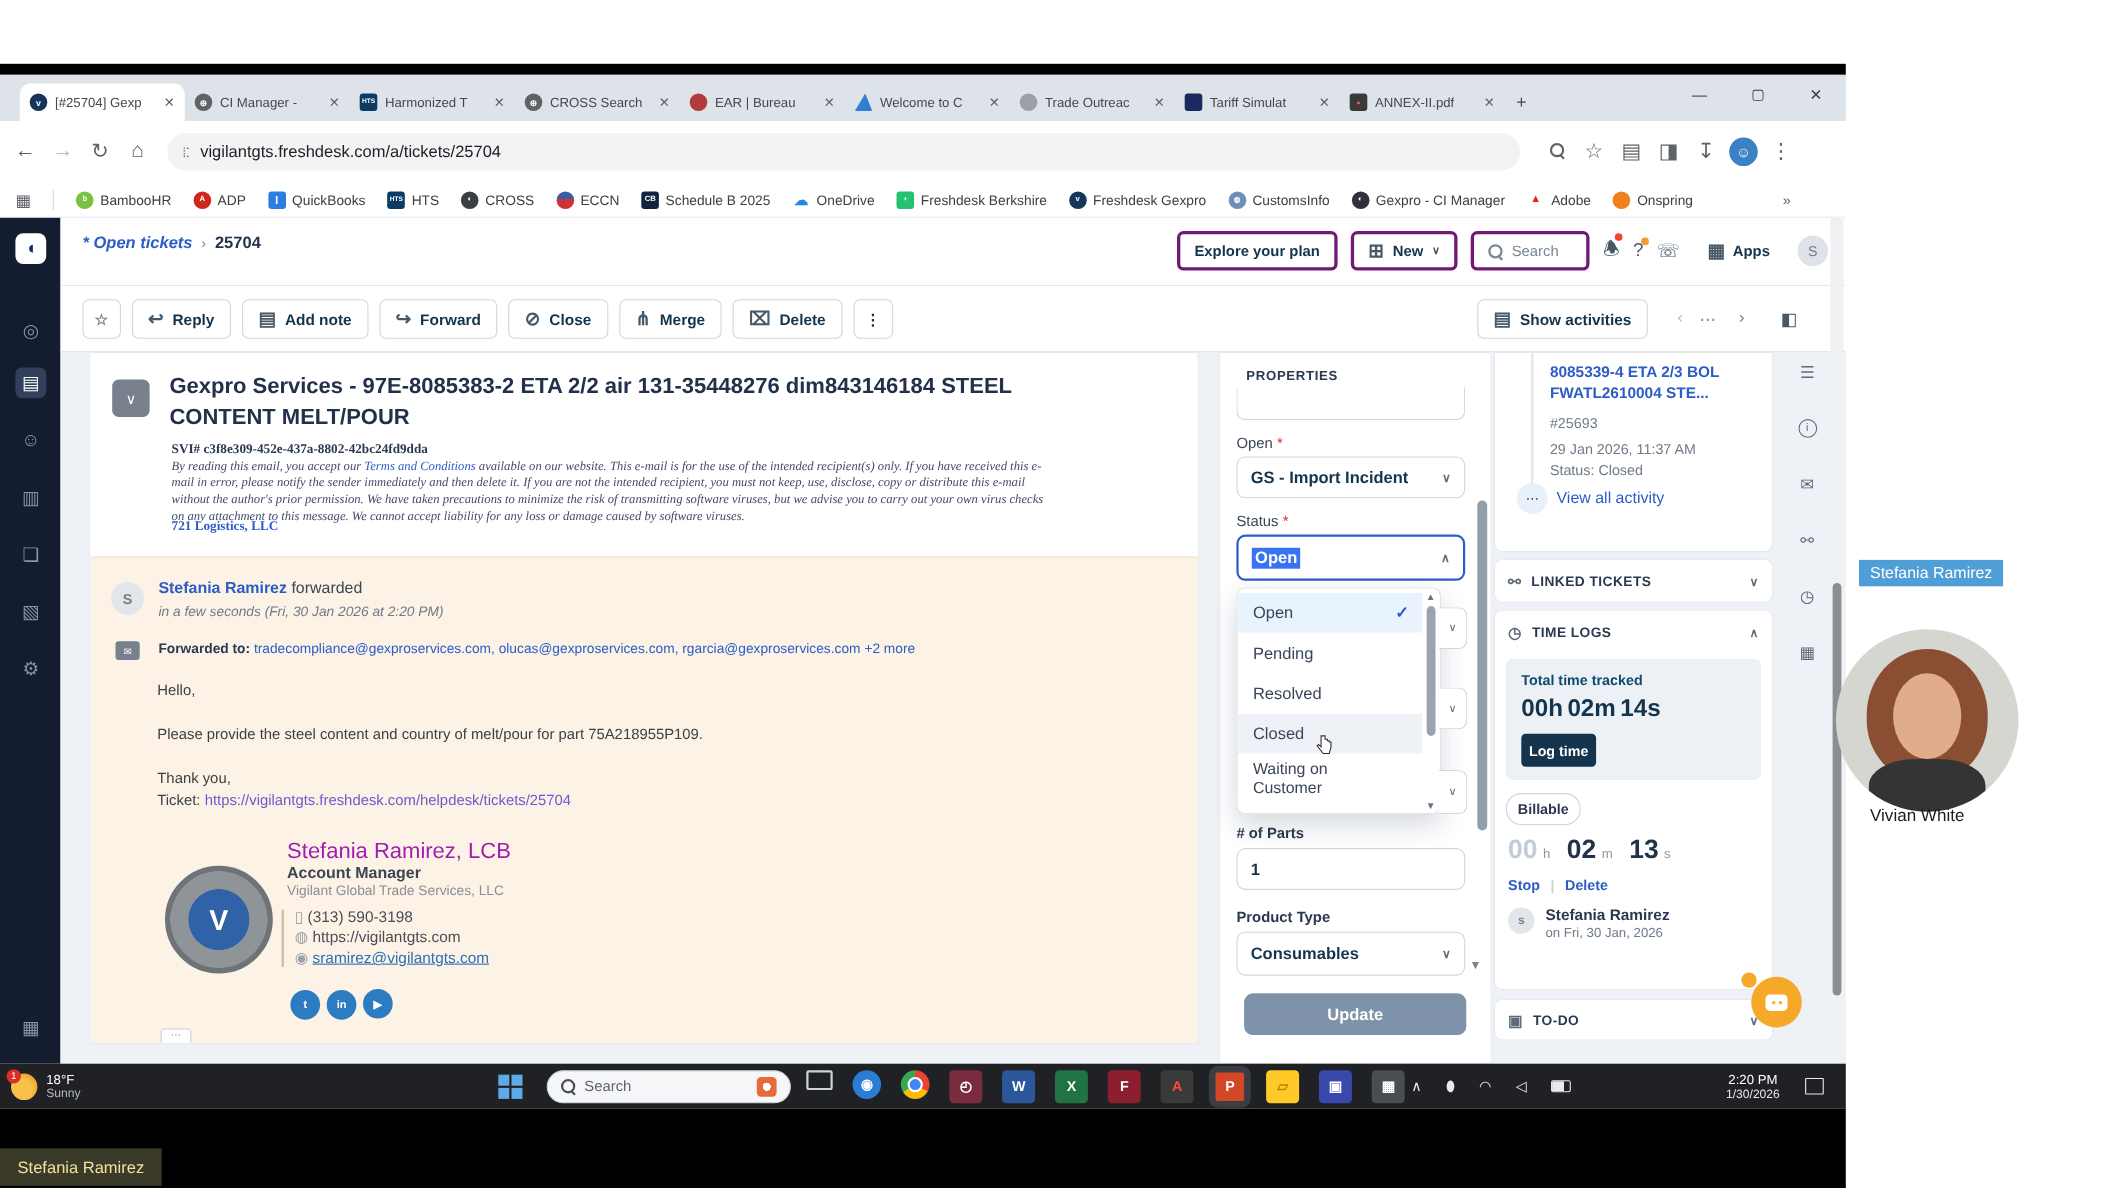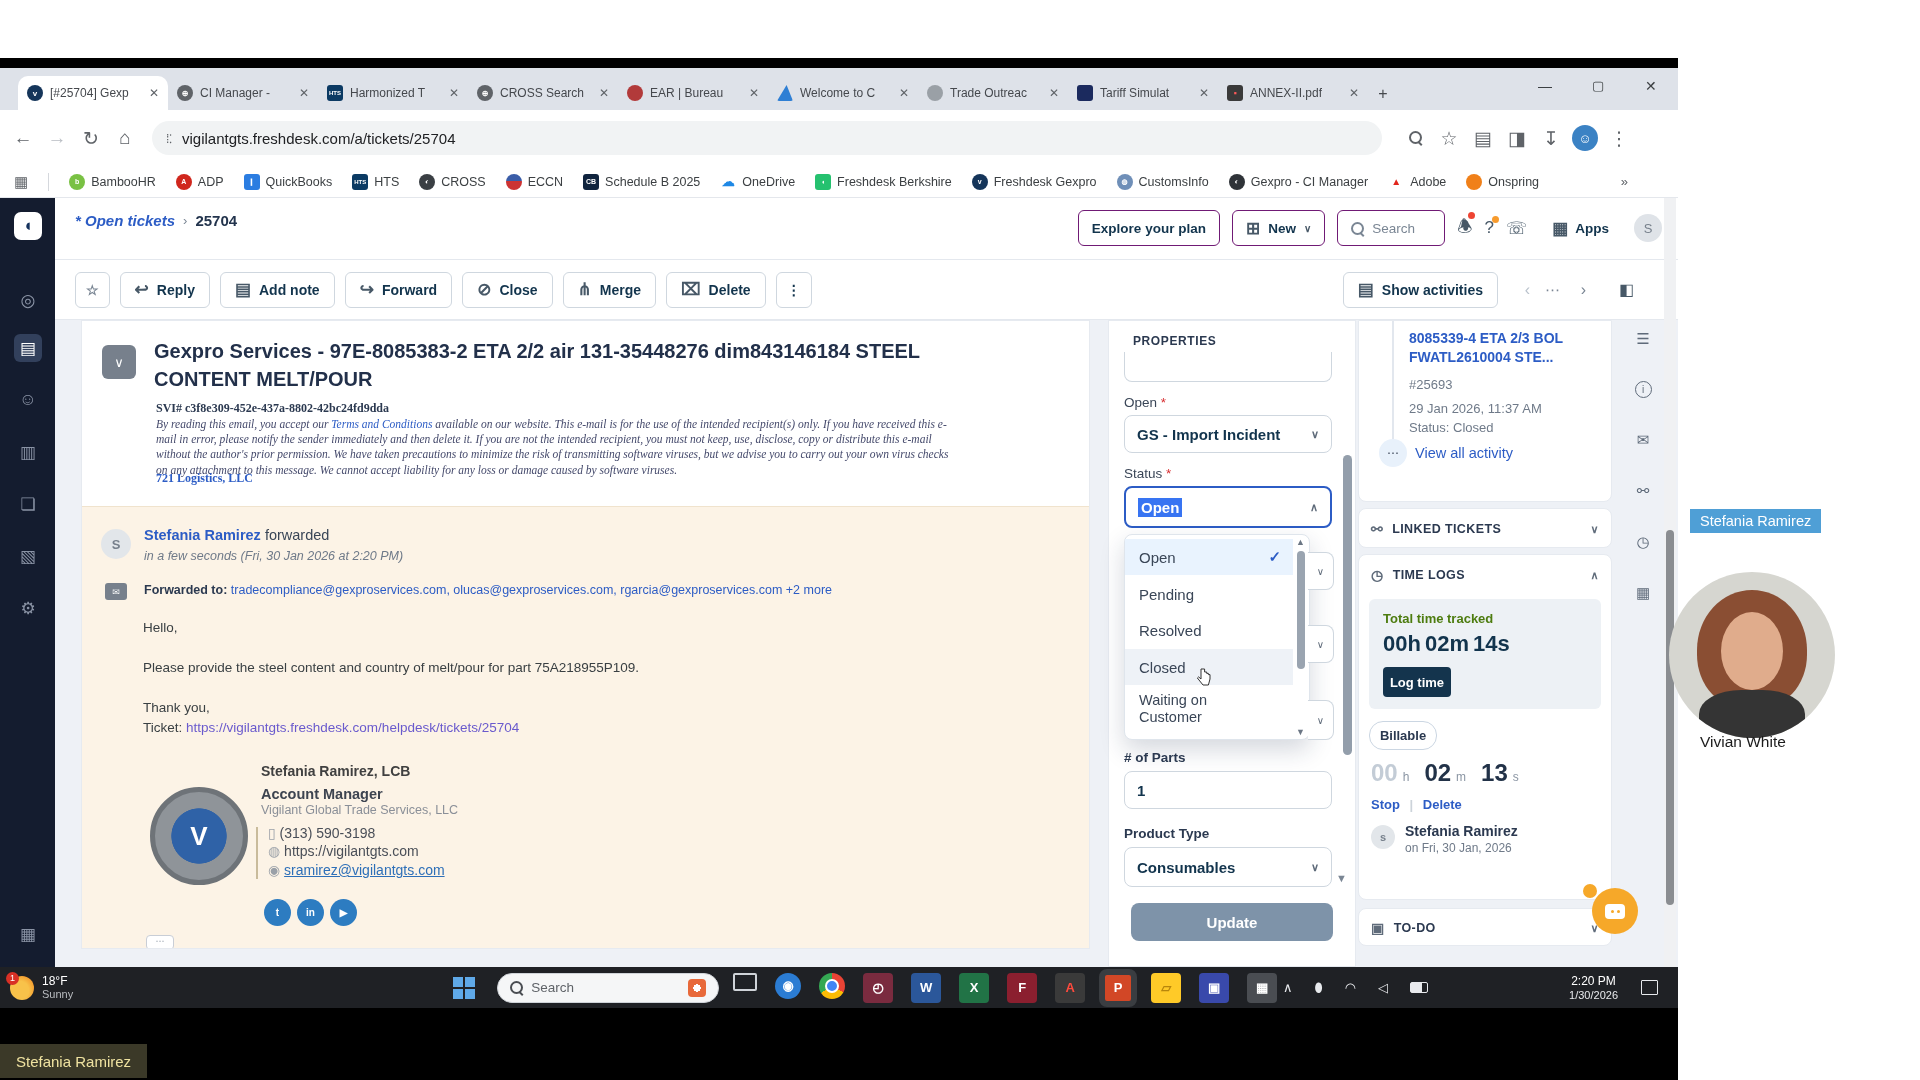--- a/index.html
+++ b/index.html
@@ -26,21 +26,21 @@
   .bm{display:flex;align-items:center;gap:6px;font-size:12.5px;color:#3c4043;flex:none;}
   .bfav{width:16px;height:16px;border-radius:3px;display:inline-flex;align-items:center;justify-content:center;color:#fff;font-size:7px;font-weight:bold;flex:none;}
 
   
   .fd-rail{left:0;top:198px;width:55px;height:769px;background:#141c2f;}
   .railic{position:absolute;left:14px;width:28px;height:28px;display:flex;align-items:center;justify-content:center;color:#8a93a5;font-size:17px;}
   .railic.active{background:#32405c;border-radius:6px;color:#fff;}
   .fd-header{left:55px;top:198px;width:1623px;height:62px;background:#fff;border-bottom:1px solid #e4e8ee;box-sizing:border-box;}
   .crumb-link{color:#2c5cc5;font-style:italic;font-weight:bold;font-size:15px;}
   .crumb-id{color:#23344d;font-weight:bold;font-size:15px;}
-  .hbtn{height:36px;border:1px solid #701a75;border-radius:6px;background:#fff;display:flex;align-items:center;gap:8px;padding:0 13px;font-size:13.5px;font-weight:bold;color:#12344d;box-sizing:border-box;}
+  .hbtn{height:36px;border:3px solid #701a75;border-radius:6px;background:#fff;display:flex;align-items:center;gap:8px;padding:0 13px;font-size:13.5px;font-weight:bold;color:#12344d;box-sizing:border-box;}
   .hic{color:#475867;font-size:17px;}
   .fd-toolbar{left:55px;top:260px;width:1623px;height:60px;background:#fff;border-bottom:1px solid #e4e8ee;box-sizing:border-box;display:flex;align-items:center;padding-left:20px;gap:10px;}
   .tbtn{height:36px;border:1px solid #cfd7df;border-radius:6px;background:#fff;display:flex;align-items:center;gap:8px;padding:0 14px;font-size:14px;font-weight:bold;color:#12344d;box-sizing:border-box;}
   .fd-body{left:55px;top:320px;width:1623px;height:647px;background:#eef1f6;}
 
   
   .conv{left:81px;top:320px;width:1009px;height:629px;background:#fff;border:1px solid #e6eaf0;box-sizing:border-box;overflow:hidden;}
   .subj{font-size:20px;font-weight:bold;color:#22304a;line-height:28px;}
   .serif{font-family:"Liberation Serif",serif;}
   .fwdblock{position:absolute;left:0;top:185px;width:1009px;height:444px;background:#fcf3e6;border-top:1px solid #f0e3cd;}
@@ -319,21 +319,21 @@
       </div>
       <div class="abs" style="left:61px;top:113px;font-size:13.5px;color:#3a4043;">Hello,</div>
       <div class="abs" style="left:61px;top:153px;font-size:13.5px;color:#3a4043;">Please provide the steel content and country of melt/pour for part 75A218955P109.</div>
       <div class="abs" style="left:61px;top:193px;font-size:13.5px;color:#3a4043;">Thank you,</div>
       <div class="abs" style="left:61px;top:213px;font-size:13.5px;color:#3a4043;">
         <span>Ticket:</span>
         <span class="bluelink" style="color:#6a5acd;">https://vigilantgts.freshdesk.com/helpdesk/tickets/25704</span>
       </div>
 
       <div class="abs" style="left:68px;top:280px;width:98px;height:98px;border-radius:50%;background:radial-gradient(circle at 50% 50%, #2f62a7 0 44%, #8f9499 45% 100%);border:5px solid #6e7378;box-sizing:border-box;color:#fff;display:flex;align-items:center;justify-content:center;font-weight:bold;font-size:26px;">V</div>
-      <div class="abs" style="left:179px;top:256px;font-size:14px;font-weight:bold;color:#404040;">Stefania Ramirez, LCB</div>
+      <div class="abs" style="left:179px;top:256px;font-size:20px;font-weight:normal;color:#a21caf;">Stefania Ramirez, LCB</div>
       <div class="abs" style="left:179px;top:279px;font-size:14.5px;font-weight:bold;color:#3d4450;">Account Manager</div>
       <div class="abs" style="left:179px;top:296px;font-size:12.5px;color:#8a8f98;">Vigilant Global Trade Services, LLC</div>
       <div class="abs" style="left:174px;top:320px;width:2px;height:52px;background:#c9bb9b;"></div>
       <div class="abs" style="left:186px;top:318px;font-size:14px;color:#4a4f58;"><span style="color:#9aa0a8;">▯</span> <span>(313) 590-3198</span></div>
       <div class="abs" style="left:186px;top:336px;font-size:14px;color:#4a4f58;"><span style="color:#9aa0a8;">◍</span> <span>https://vigilantgts.com</span></div>
       <div class="abs" style="left:186px;top:355px;font-size:14px;"><span style="color:#9aa0a8;">◉</span> <span style="color:#2d6fb8;text-decoration:underline;">sramirez@vigilantgts.com</span></div>
       <div class="abs" style="left:182px;top:392px;">
         <span class="soc">t</span><span class="soc">in</span><span class="soc">▶</span>
       </div>
       <div class="abs" style="left:64px;top:428px;width:26px;height:13px;border:1px solid #c9ced6;border-radius:4px;background:#fff;color:#7a8694;font-size:9px;line-height:11px;text-align:center;">⋯</div>
@@ -422,21 +422,21 @@
       </div>
   </div>
 
   <div class="card" style="top:554px;height:346px;">
     <div class="cardhead">
         <span style="color:#5f6b7a;font-size:14px;">◷</span>
         <span>TIME LOGS</span>
         <span class="chev2">∧</span>
       </div>
     <div style="position:absolute;left:10px;top:44px;width:232px;height:110px;background:#edf1f5;border-radius:6px;">
-      <div style="position:absolute;left:14px;top:12px;font-size:13px;font-weight:bold;color:#4d7c0f;">Total time tracked</div>
+      <div style="position:absolute;left:14px;top:12px;font-size:13px;font-weight:bold;color:#0c4a6e;">Total time tracked</div>
       <div style="position:absolute;left:14px;top:32px;font-size:22px;font-weight:bold;color:#12344d;display:flex;gap:4px;">
         <span>00h</span>
           <span>02m</span>
           <span>14s</span>
       </div>
       <div class="navybtn" style="position:absolute;left:14px;top:68px;width:68px;height:30px;">
           <span>Log time</span>
         </div>
     </div>
     <div style="position:absolute;left:10px;top:166px;width:66px;height:27px;border:1px solid #cbd6e2;border-radius:14px;font-size:13px;font-weight:bold;color:#2b3950;display:flex;align-items:center;justify-content:center;">

